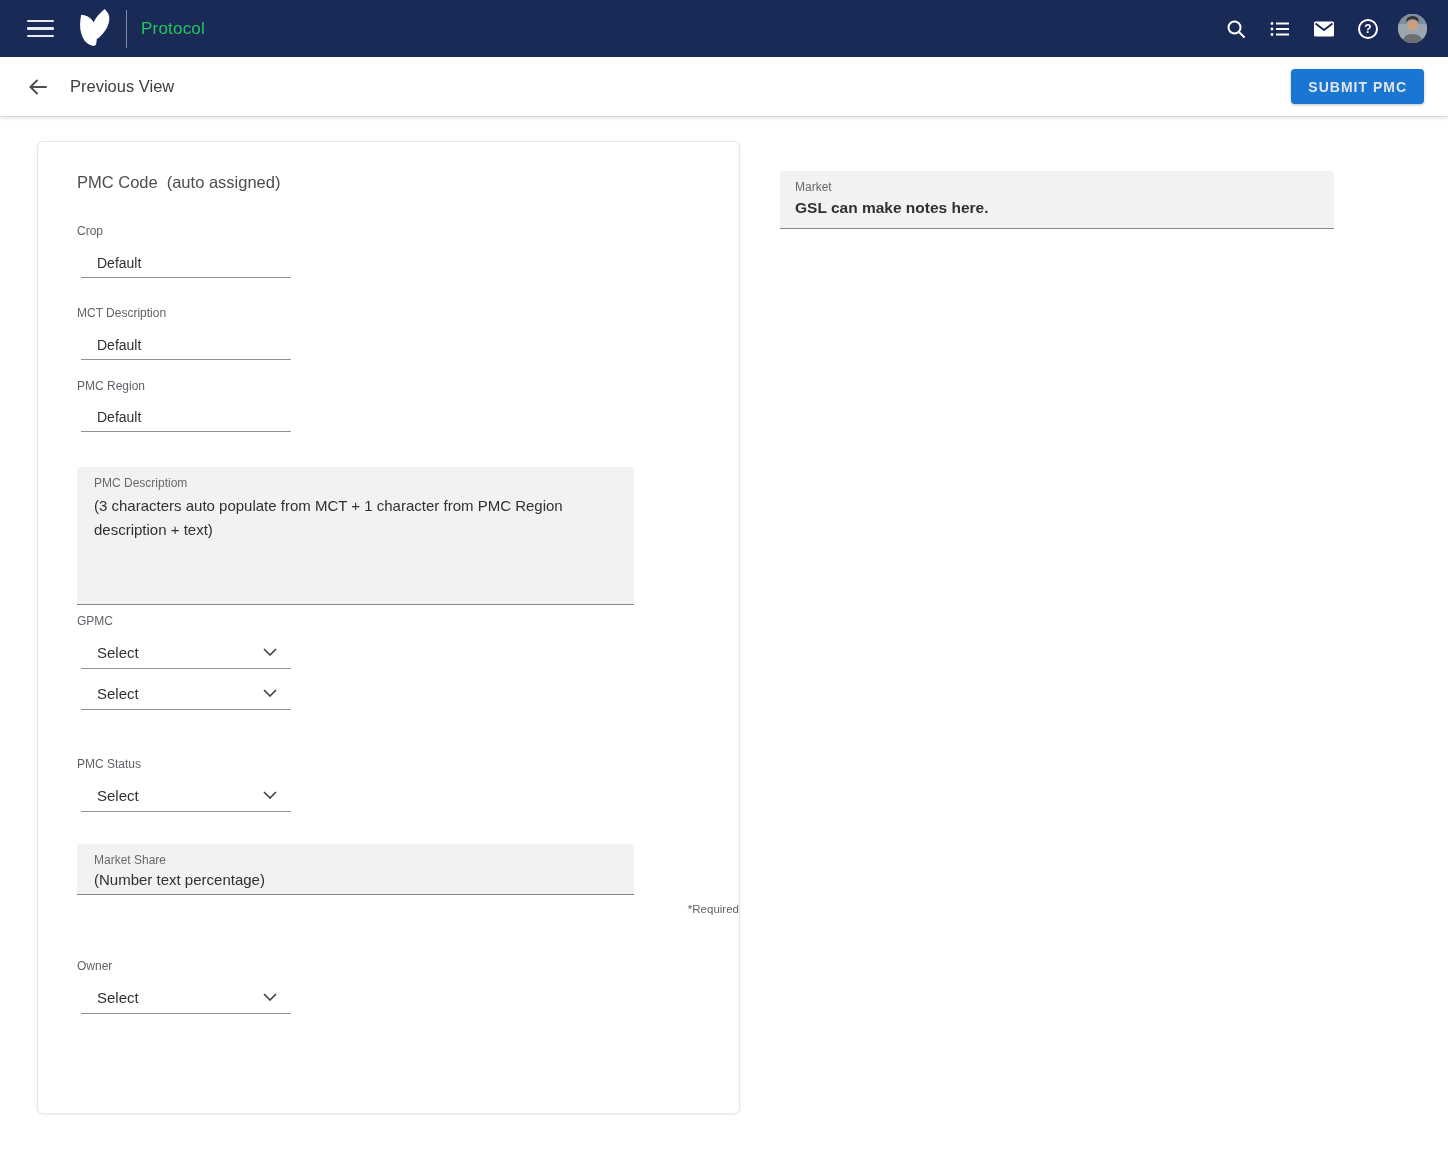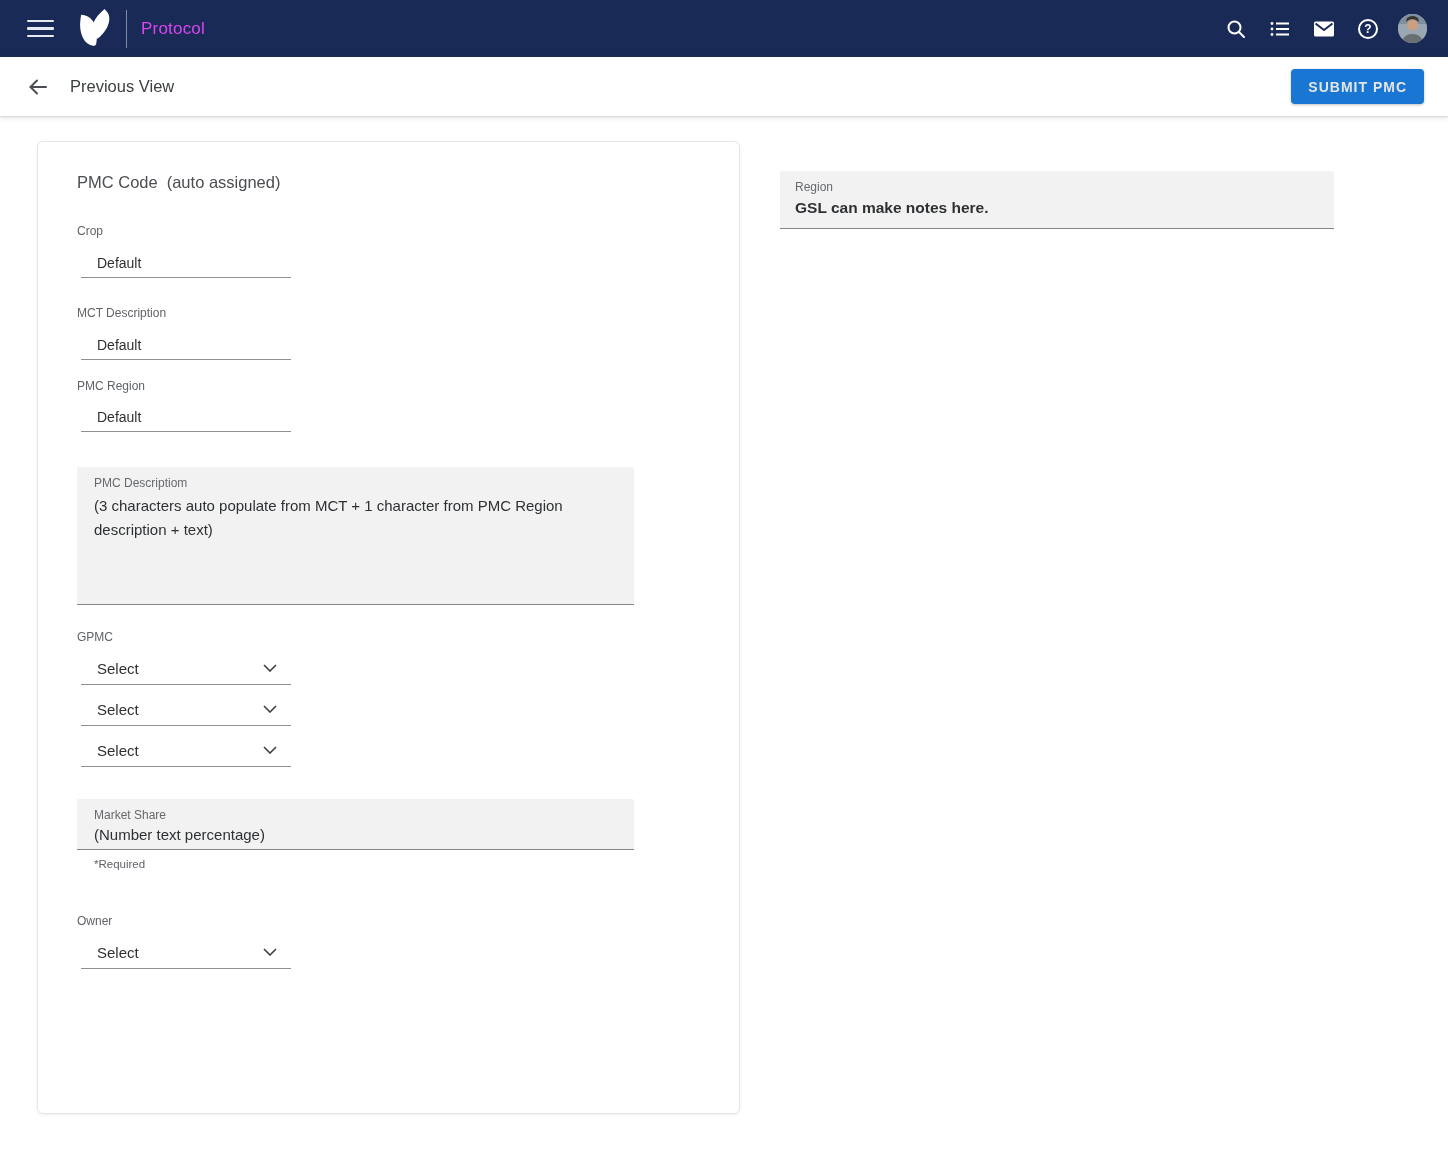--- a/index.html
+++ b/index.html
@@ -10,21 +10,21 @@
   .appbar { height:57px; background:#1a2a56; display:flex; align-items:center; padding:0 16px; }
   .icon-btn { width:40px; height:40px; display:flex; align-items:center; justify-content:center;
     background:none; border:none; cursor:pointer; }
   .hamburger { display:flex; flex-direction:column; gap:5px; }
   .hamburger span { display:block; width:27px; height:2.5px; background:#e8eaf1; border-radius:1px; }
   .logo { position:relative; width:44px; height:44px; margin-left:12px; }
   .leaf { position:absolute; background:#ffffff; }
   .leaf.l1 { width:19px; height:29px; border-radius:0 100% 4px 100%; left:7px; top:9px; transform:rotate(8deg); }
   .leaf.l2 { width:17px; height:27px; border-radius:0 100% 4px 100%; left:20px; top:4px; transform:rotate(47deg); }
   .logo-divider { width:1px; height:38px; background:rgba(255,255,255,0.45); margin:0 14px 0 10px; }
-  .app-title { color:#d946ef; font-size:17px; letter-spacing:0.2px; }
+  .app-title { color:#22c55e; font-size:17px; letter-spacing:0.2px; }
   .appbar-spacer { flex:1; }
   .appbar .icon-btn { margin-left:4px; }
   .avatar { width:29px; height:29px; border-radius:50%; overflow:hidden; background:#8d9aa5; }
 
   
   .toolbar { height:59px; background:#ffffff; display:flex; align-items:center; padding:0 24px 0 20px;
     box-shadow:0 2px 4px rgba(0,0,0,0.12), 0 1px 0 rgba(0,0,0,0.06); position:relative; z-index:5; }
   .back-btn { background:none; border:none; width:36px; height:36px; display:flex; align-items:center;
     justify-content:center; cursor:pointer; }
   .back-label { font-size:16.5px; color:#3c4043; margin-left:14px; }
@@ -49,30 +49,30 @@
     padding:0 14px 7px 16px; border-bottom:1px solid #8d9095; cursor:pointer; }
   .select-value { font-size:15px; color:#2e3134; }
   .chevron { margin-top:4px; }
 
   .filled-box { width:557px; background:#f2f2f2; border-bottom:1px solid #83868a;
     border-radius:2px 2px 0 0; padding:9px 16px 0 17px; }
   .filled-box .field-label { color:#66696d; }
   .filled-value { font-size:15px; color:#2e3134; line-height:24px; margin-top:4px; }
   .desc-box { height:138px; }
   .ms-box { height:51px; }
-  .helper-text { display:block; font-size:11.5px; color:#5f6368; margin:8px 0 0 17px; }
+  .helper-text { display:block; font-size:11.5px; color:#5f6368; margin:8px 0 0 17px;text-align:right; }
 
   
   .mt-crop-label { margin-top:32px; }
   .mt-value { margin-top:17px; }
   .mt-mct-label { margin-top:28px; }
   .mt-region-label { margin-top:19px; }
   .mt-value-sm { margin-top:16px; }
   .mt-desc-box { margin-top:35px; }
-  .mt-gpmc-label { margin-top:25px; }
+  .mt-gpmc-label { margin-top:9px; }
   .mt-select { margin-top:16px; }
   .mt-pe-label { margin-top:33px; }
   .mt-status-label { margin-top:47px; }
   .mt-ms-box { margin-top:32px; }
   .mt-owner-label { margin-top:44px; }
 
   
   .notes-box { position:absolute; left:780px; top:55px; width:554px; background:#f2f2f2;
     border-bottom:1px solid #83868a; border-radius:2px 2px 0 0; padding:9px 16px 11px 15px; }
   .notes-box .field-label { color:#66696d; }
@@ -184,20 +184,21 @@
         </svg>
     </div>
 
     <div class="u-field select-row mt-select">
       <span class="select-value">Select</span>
       <svg class="chevron" width="14" height="8" viewBox="0 0 14 8">
           <polyline points="1,1 7,7 13,1" fill="none" stroke="#3c4043" stroke-width="1.6"></polyline>
         </svg>
     </div>
 
+    <label class="field-label mt-status-label">PMC Status</label>
     <div class="u-field select-row mt-select">
       <span class="select-value">Select</span>
       <svg class="chevron" width="14" height="8" viewBox="0 0 14 8">
           <polyline points="1,1 7,7 13,1" fill="none" stroke="#3c4043" stroke-width="1.6"></polyline>
         </svg>
     </div>
 
     <div class="filled-box ms-box mt-ms-box">
       <label class="field-label">Market Share</label>
       <div class="filled-value" style="margin-top:1px;">(Number text percentage)</div>
@@ -207,17 +208,17 @@
     <label class="field-label mt-owner-label">Owner</label>
     <div class="u-field select-row mt-select">
       <span class="select-value">Select</span>
       <svg class="chevron" width="14" height="8" viewBox="0 0 14 8">
           <polyline points="1,1 7,7 13,1" fill="none" stroke="#3c4043" stroke-width="1.6"></polyline>
         </svg>
     </div>
   </section>
 
   <div class="notes-box">
-    <label class="field-label">Region</label>
+    <label class="field-label">Market</label>
     <div class="notes-value">GSL can make notes here.</div>
   </div>
 
 </main>
 
 </body></html>

